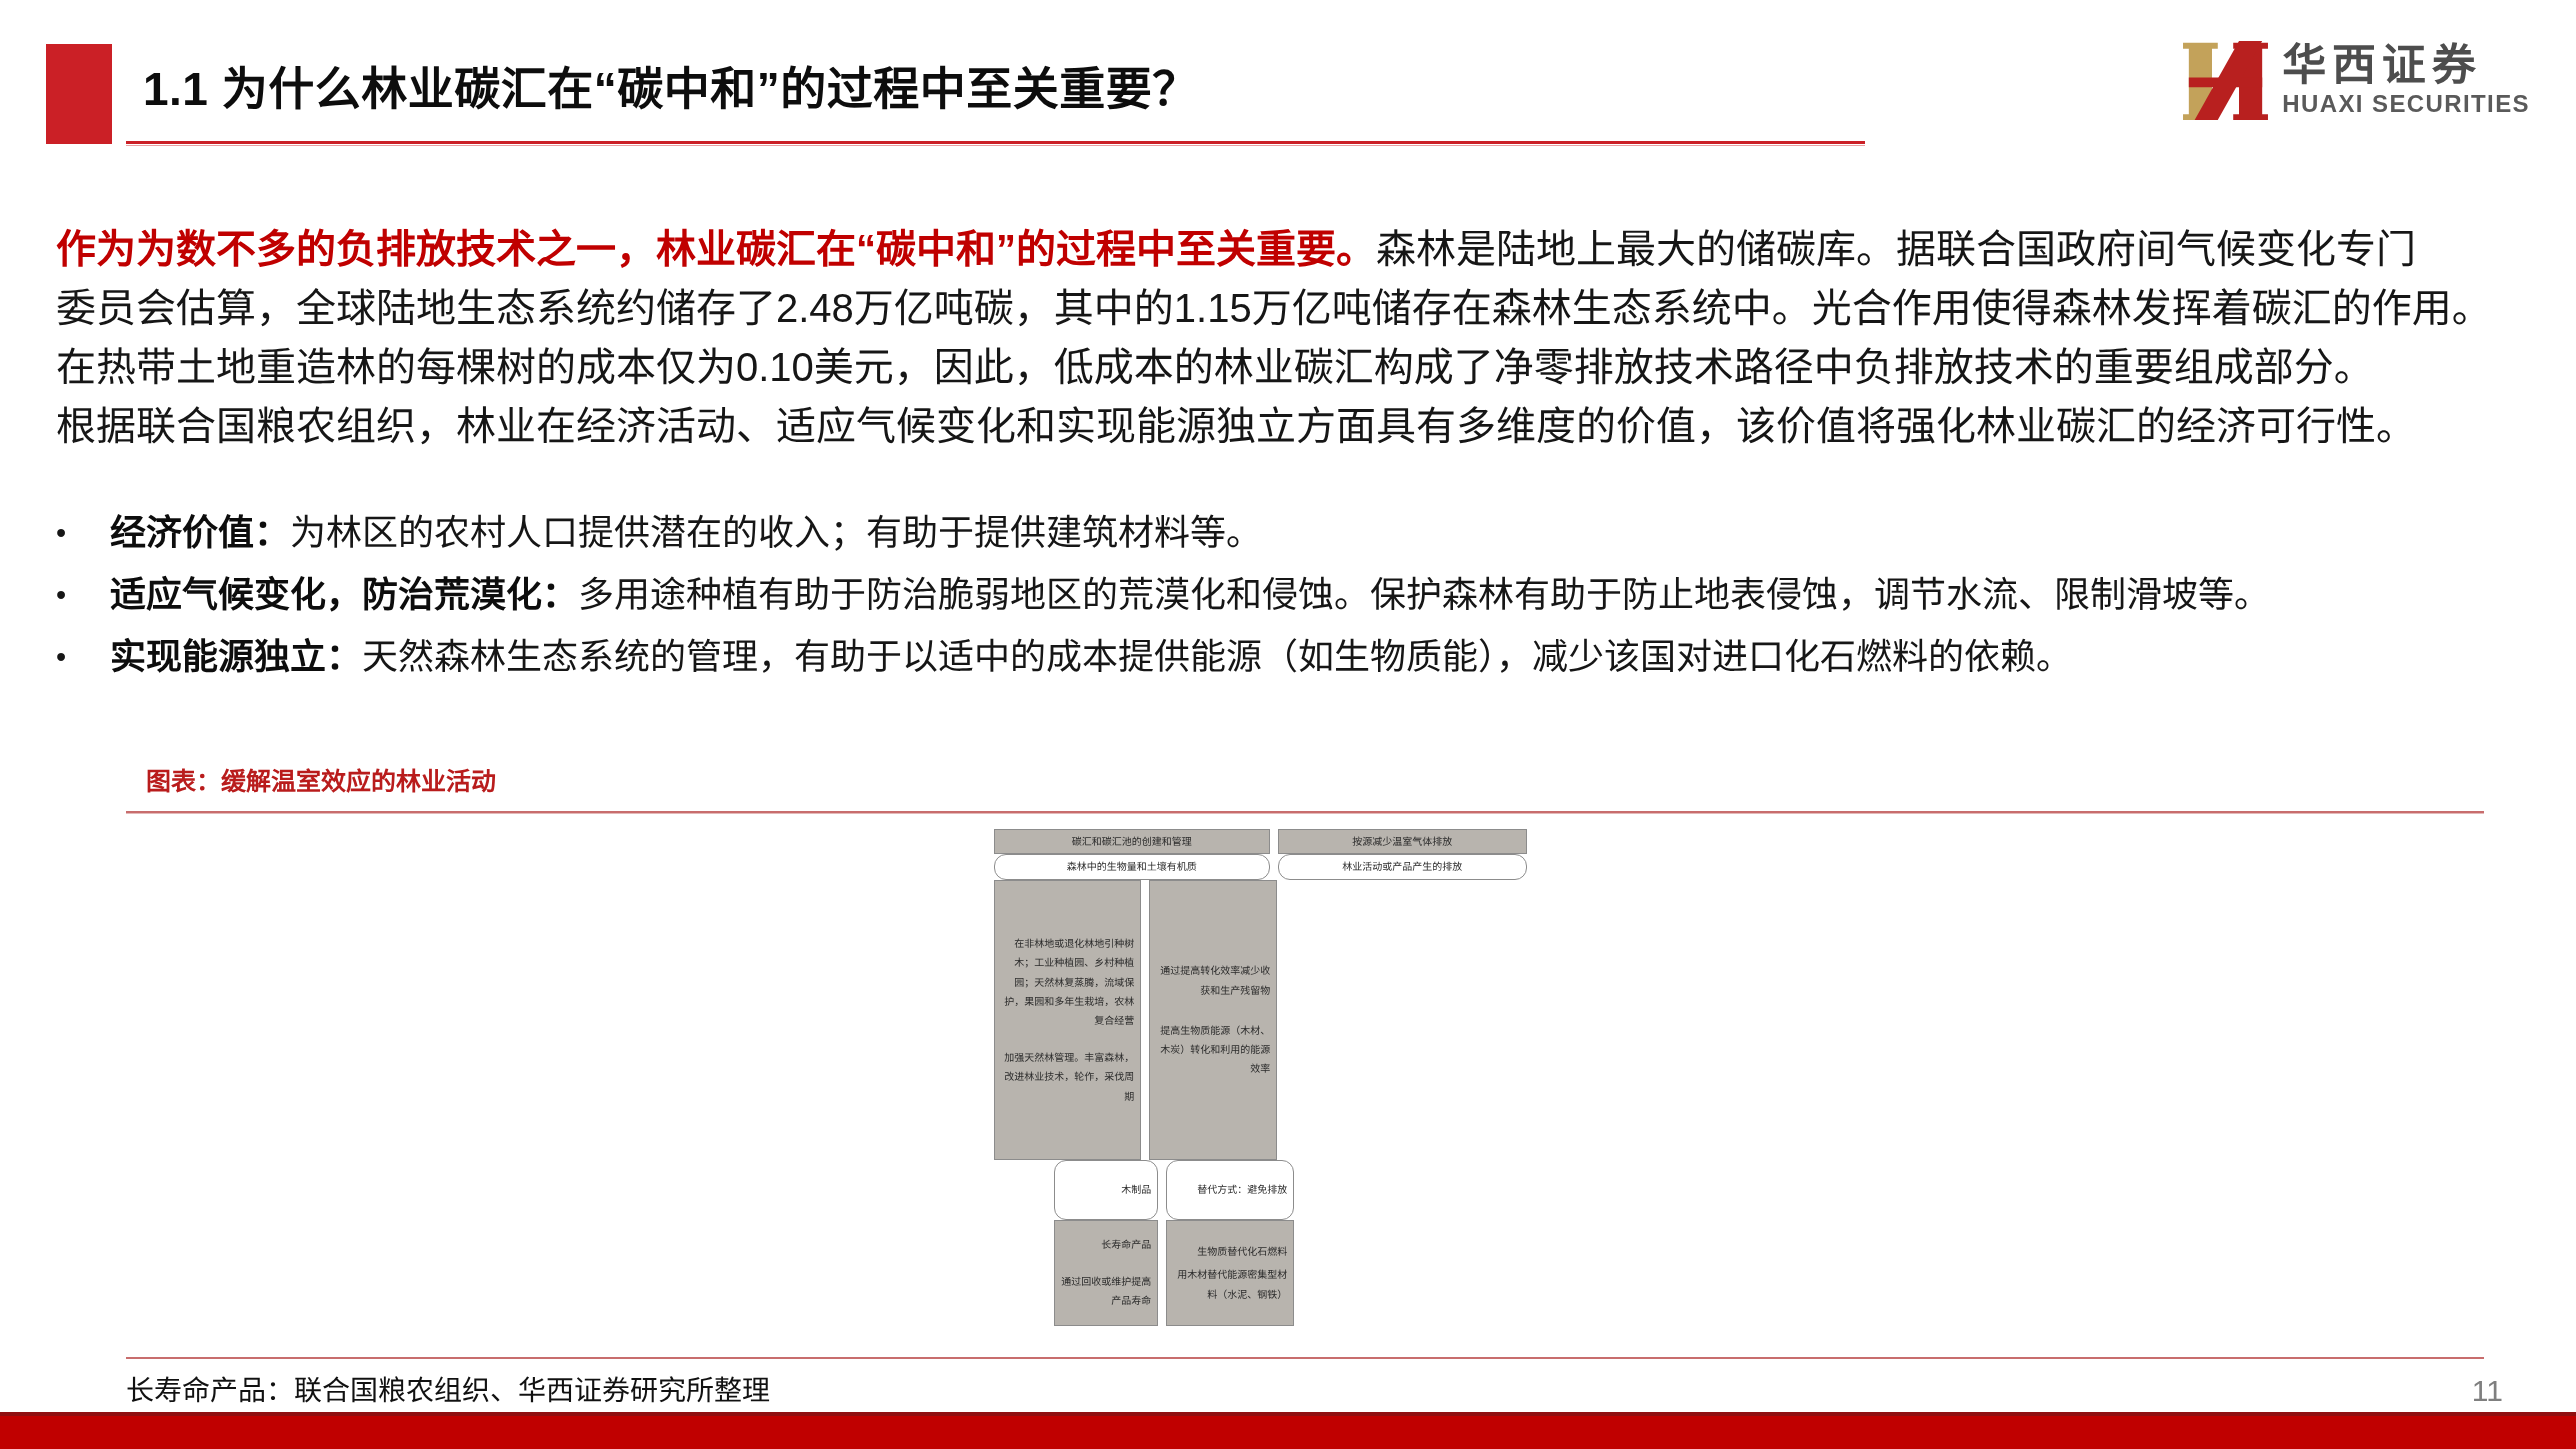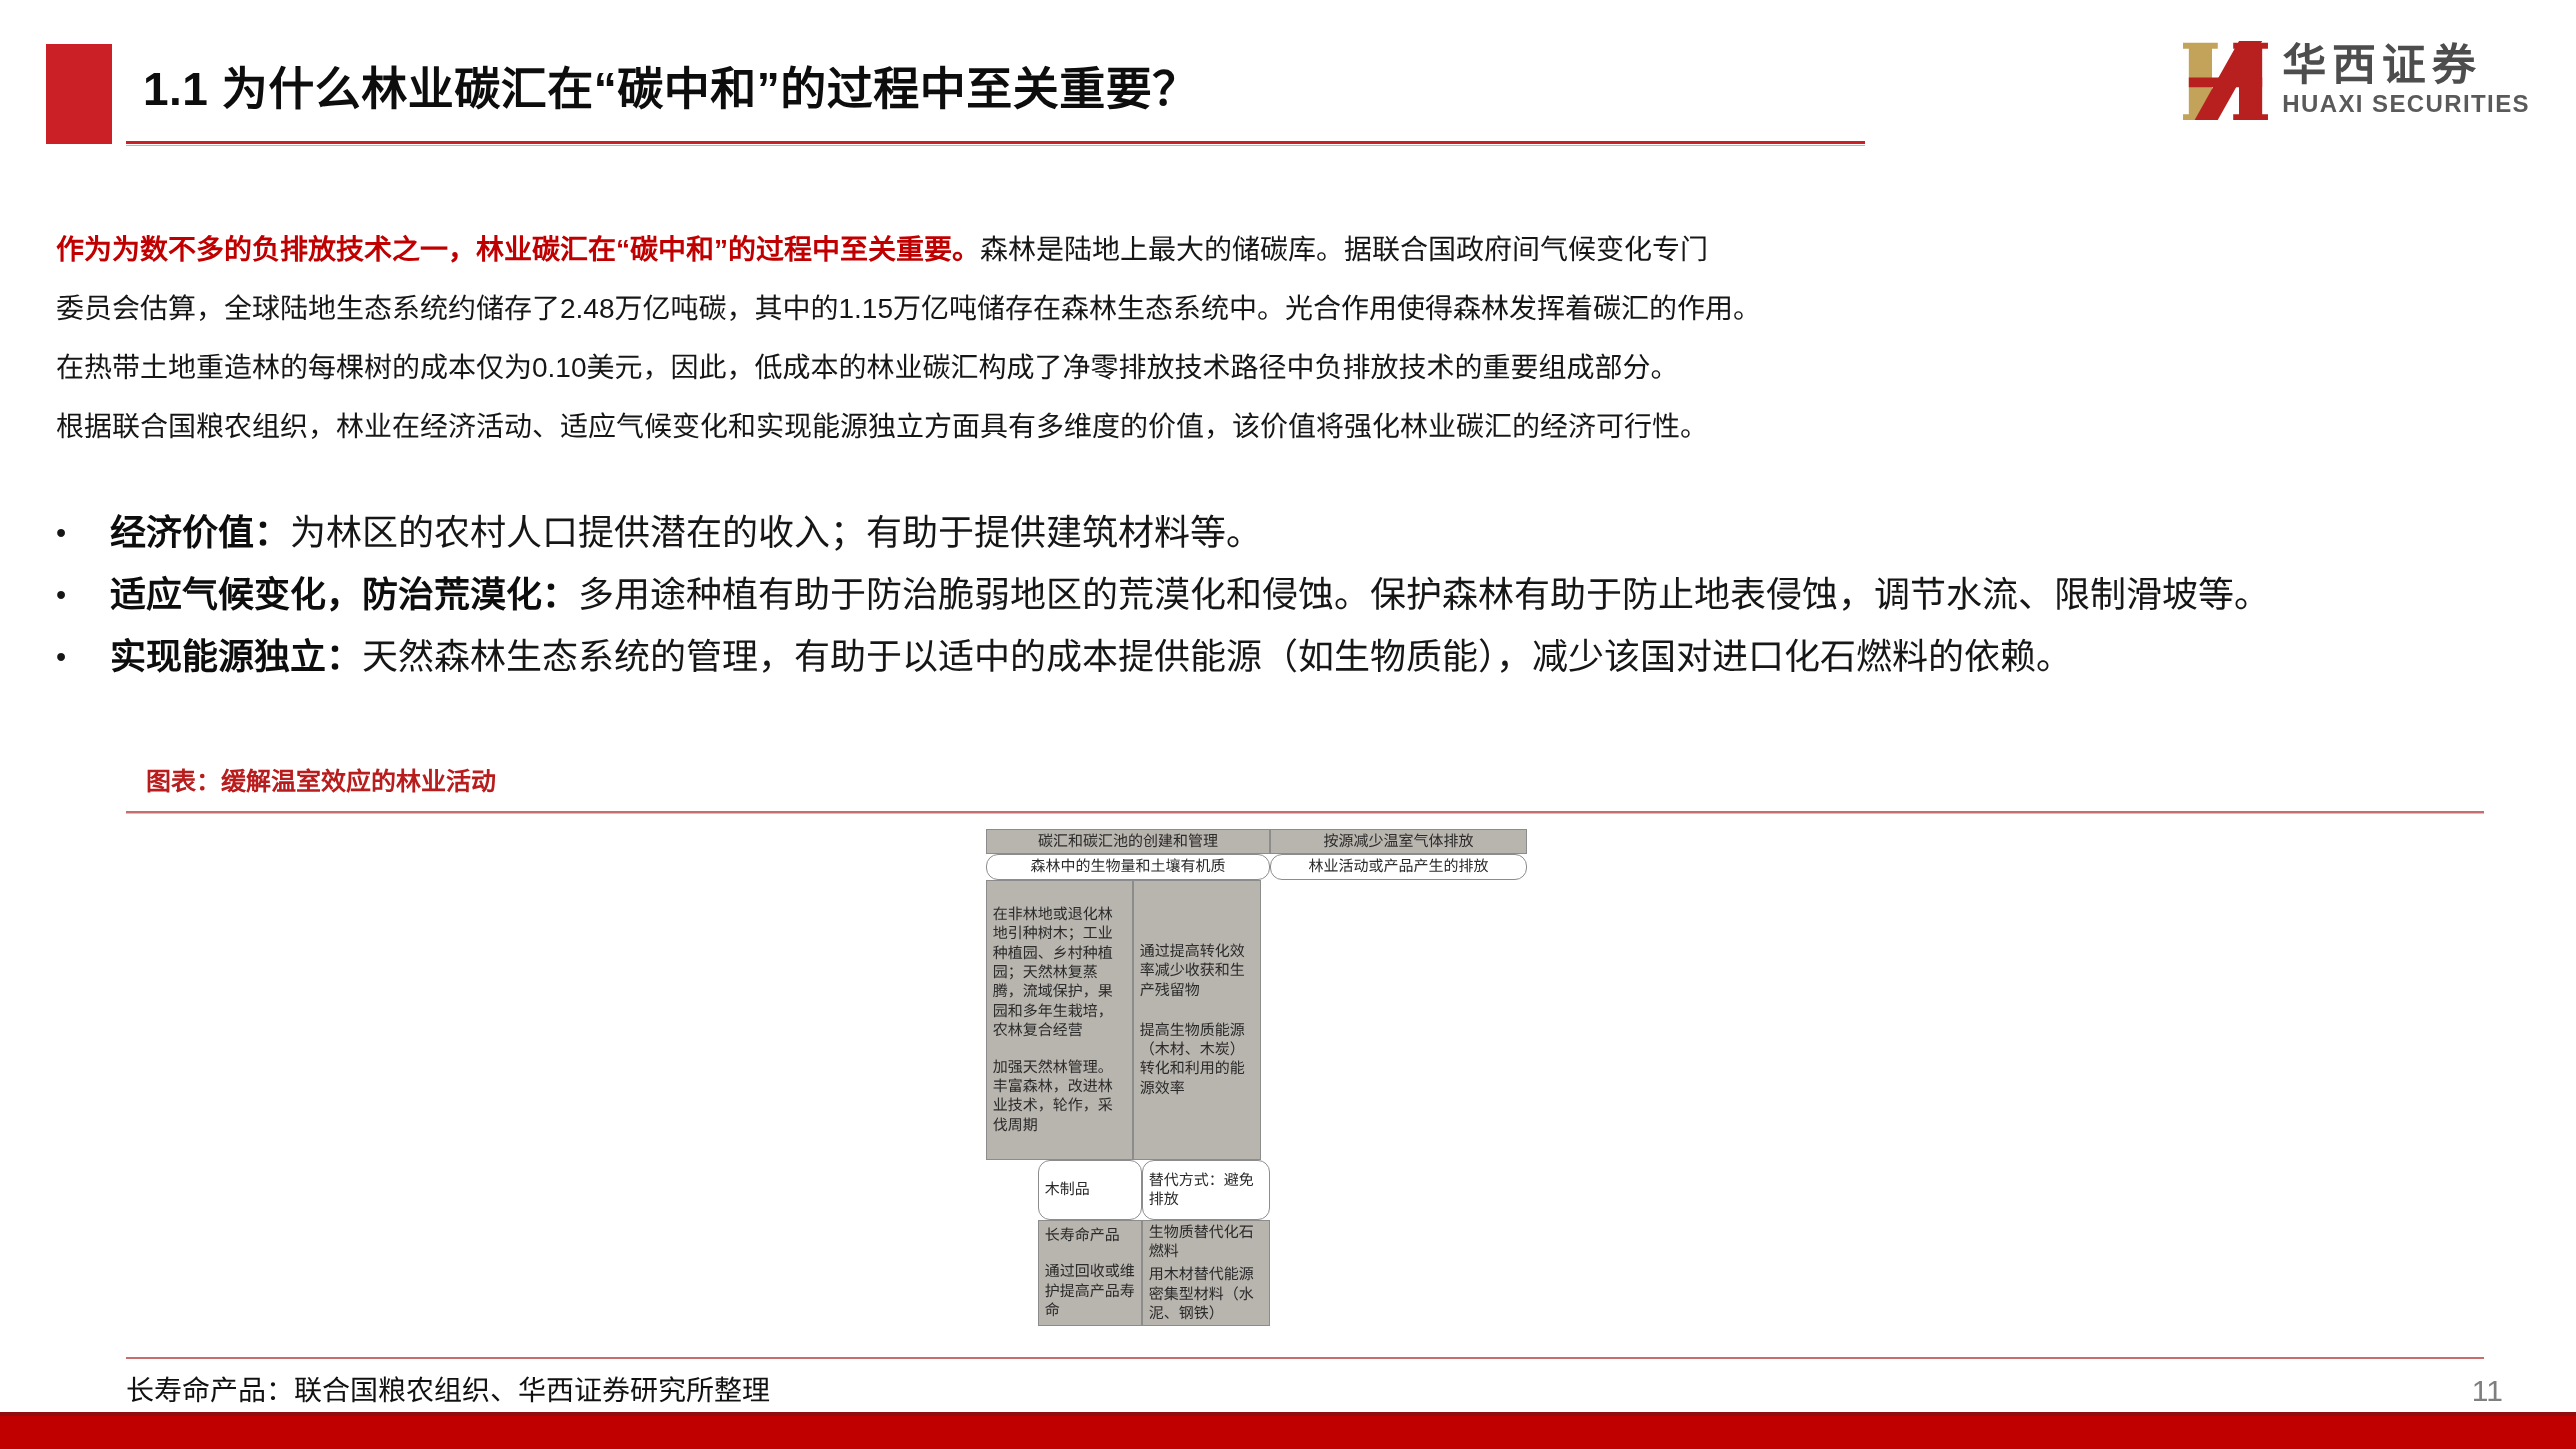--- a/index.html
+++ b/index.html
@@ -101,21 +101,21 @@
   }
 
   
   #body-text {
     position: absolute;
     left: 56px;
     top: 220px;
     width: 2474px;
   }
   .para {
-    font-size: 28px;
+    font-size: 40px;
     line-height: 59px;
     color: #161616;
     white-space: nowrap;
   }
   .inline-red {
     color: #c00000;
     font-weight: bold;
   }
 
   
@@ -180,25 +180,26 @@
     width: 541px;
     font-family: "Liberation Serif", "DejaVu Serif", serif;
     color: #2b2b2b;
   }
   .dg-row {
     display: flex;
   }
   .dg-cell {
     box-sizing: border-box;
     border: 1px solid #8c8c8c;
-    text-align: left;
-    font-size: 15px;
+    text-align: right;
+    font-size: 10px;
     line-height: 19.3px;
     padding: 3.9px 5.8px;
     overflow: hidden;
+    margin-left: 8px;
   }
   .dg-gray  { background: #b8b4ae; }
   .dg-white { background: #ffffff; border-radius: 12px; }
   .dg-none  { border: none; background: transparent; }
 
   .dg-head-h { height: 25px; display:flex; align-items:center; justify-content:center; }
   .dg-sub-h  { height: 26px; display:flex; align-items:center; justify-content:center; }
 
   .w-left   { width: 147px; }
   .w-mid    { width: 104px; }

